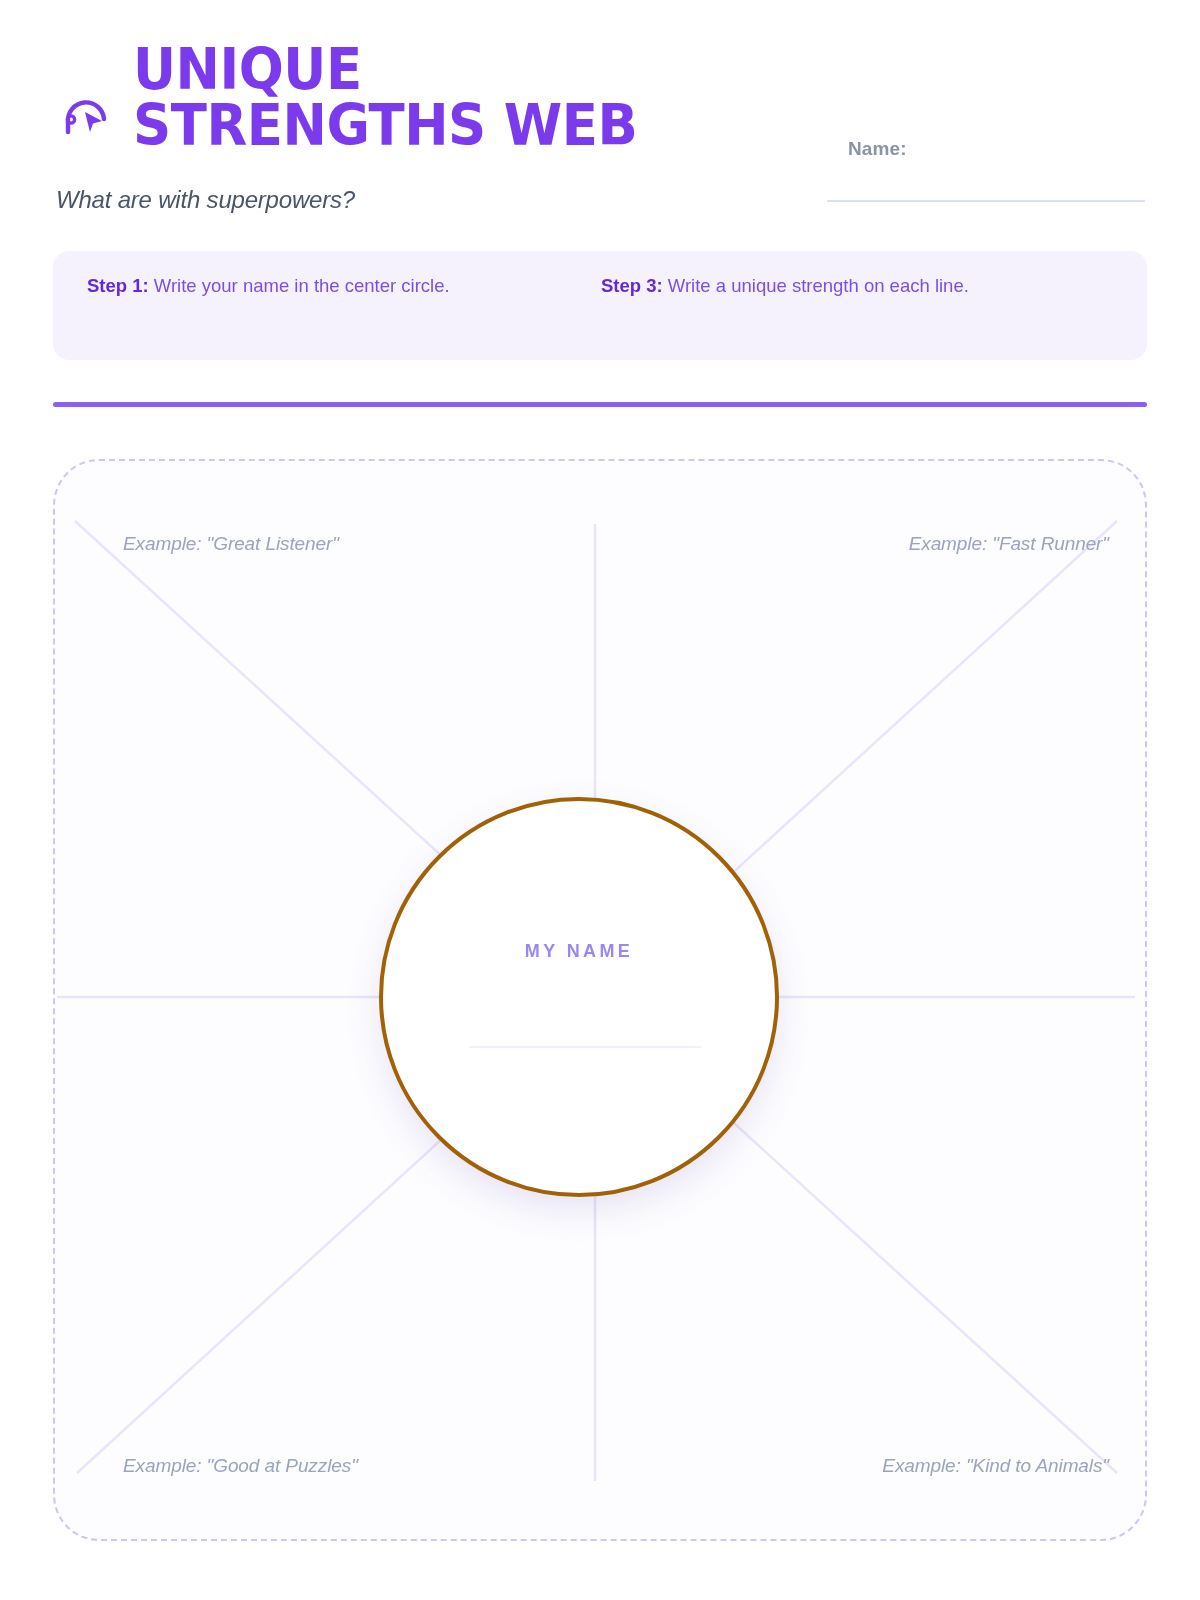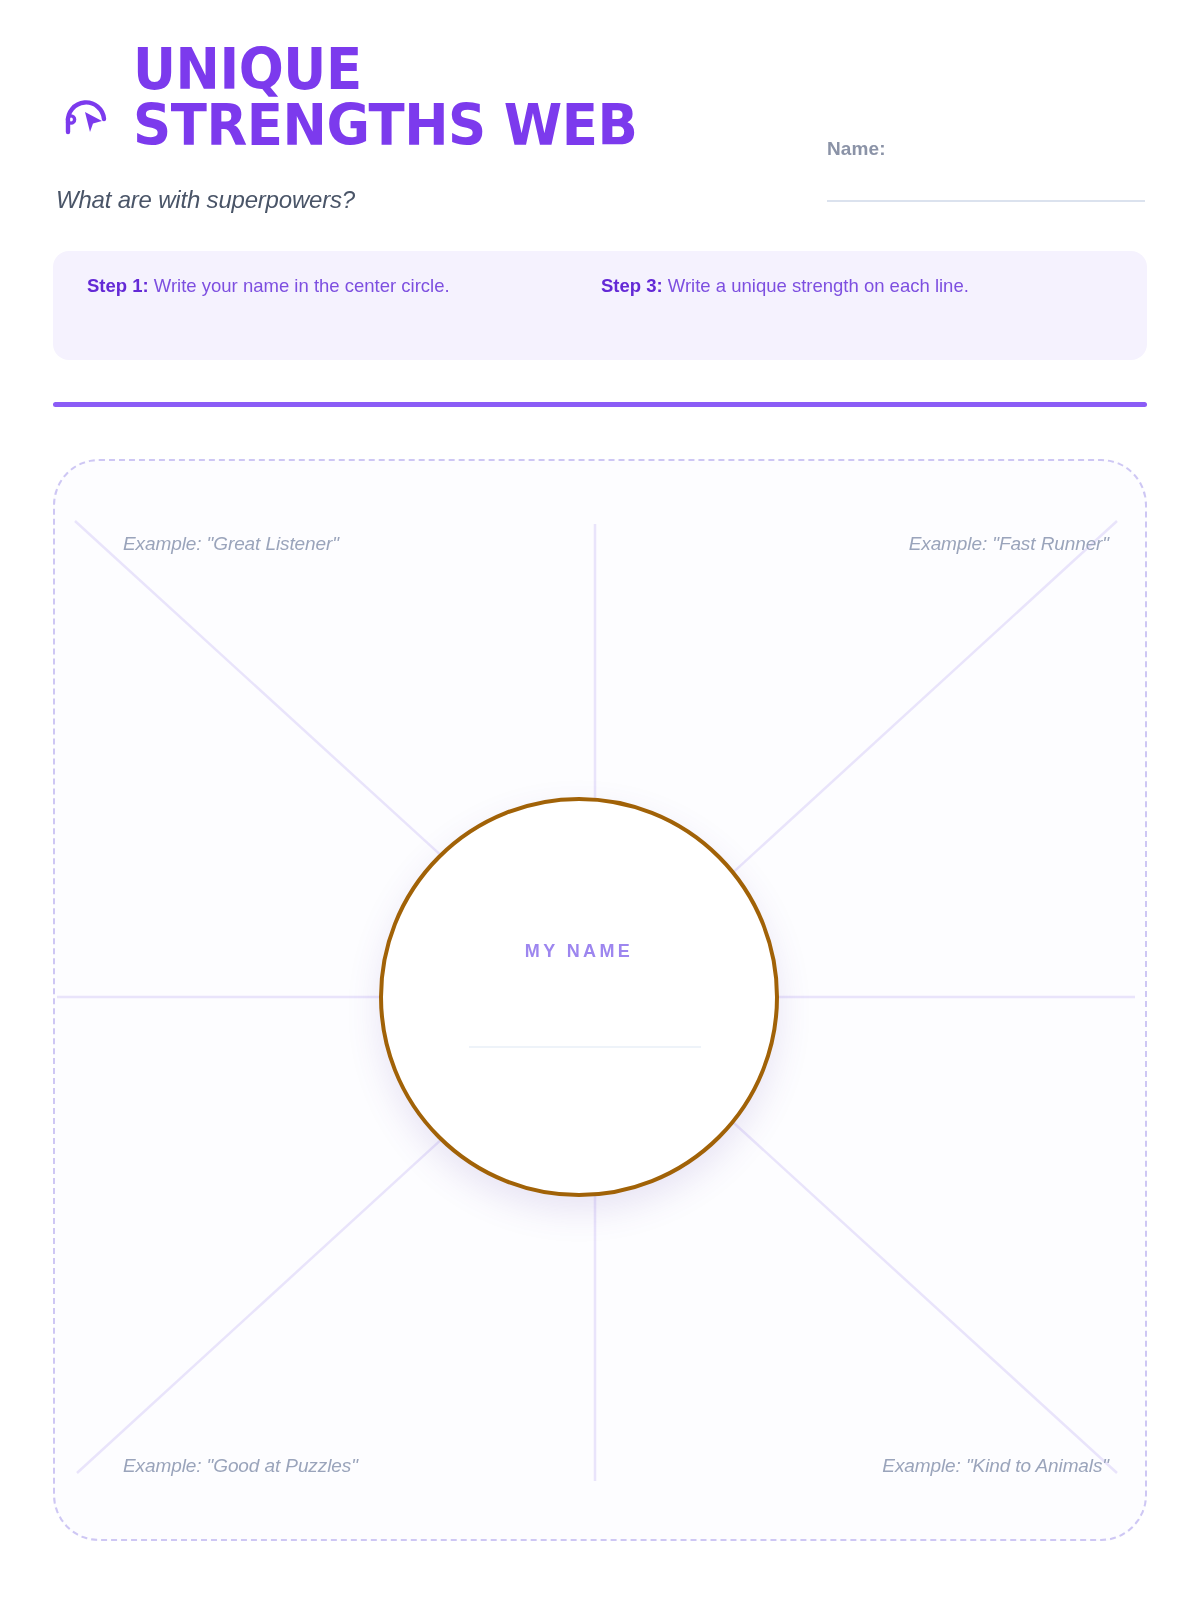--- a/index.html
+++ b/index.html
@@ -72,20 +72,21 @@
     position: absolute;
     right: 0;
     top: 92px;
     width: 320px;
   }
   .name-label {
     font-size: 19px;
     color: #8b93a7;
     font-weight: 600;
     letter-spacing: 0.1px;
+    margin-left: 21px;
   }
   .name-line {
     margin-top: 40px;
     height: 2px;
     background: #dbe2ee;
     width: 318px;
   }
 
   
   .steps-box {

